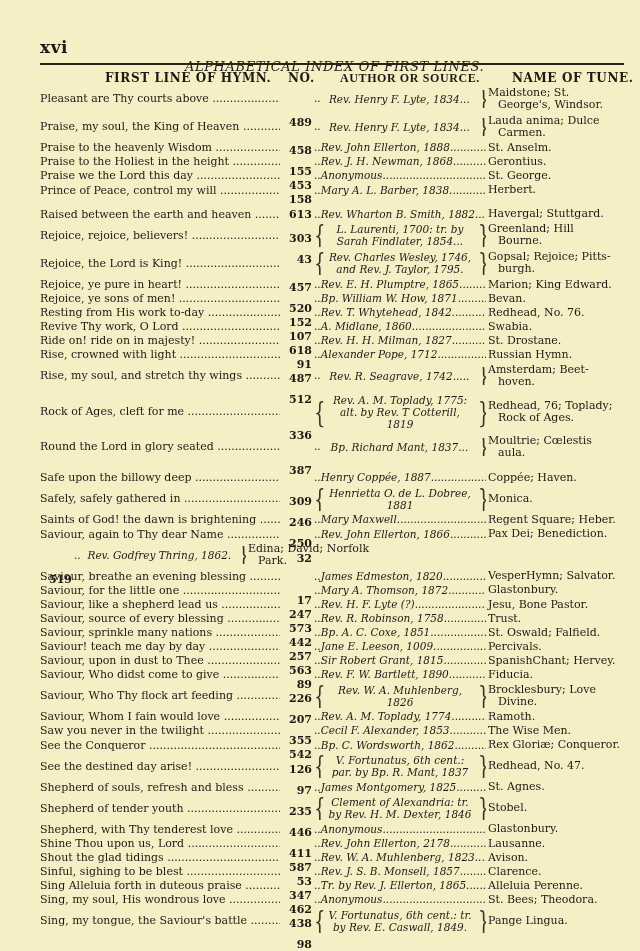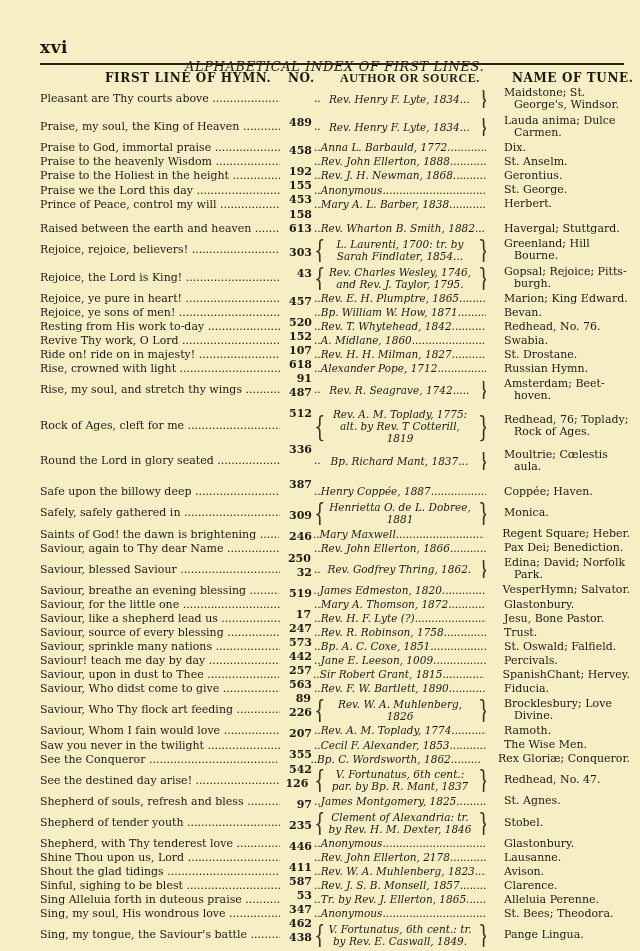--- a/index.html
+++ b/index.html
@@ -21,21 +21,21 @@
   .row.double { height:28px; }
   .row.triple { height:43px; }
   .row.gap { margin-top:10px; }
   .c-first { width:240px; white-space:nowrap; overflow:hidden; position:relative; }
   .c-first .lead::after { content:" ........................................................................"; }
   .c-no { width:32px; text-align:right; font-weight:bold;margin-top:48px; }
   .c-src { width:172px; padding-left:2px; white-space:nowrap; overflow:hidden; font-style:italic; font-size:10.5px; }
   .c-src.multi { display:flex; align-items:center; }
   .brace { font-size:18px; font-style:normal; line-height:1; transform:scaleY(1.6); display:inline-block; width:8px; text-align:center; color:#3a3326; }
   .srclines { flex:1; text-align:center; line-height:12px; }
-  .c-tune { flex:1; white-space:nowrap; padding-left:18px; font-size:11px; display:flex; align-items:center; }
+  .c-tune { flex:1; white-space:nowrap; padding-left:2px; font-size:11px; display:flex; align-items:center; }
   .c-tune .tunelines { line-height:12px; }
   .c-tune .tunelines .l2 { padding-left:10px; }
   .dots::after { content:".........................................................................."; }
 </style>
 </head>
 <body>
 
 <div class="page">
   <div class="pagenum">xvi</div>
   <div class="running-title">ALPHABETICAL INDEX OF FIRST LINES.</div>
@@ -67,30 +67,20 @@
             <div>Rev. Henry F. Lyte, 1834...</div>
           </div><span class="brace">}</span></div>
         <div class="c-tune">
           <div class="tunelines">
             <div>Lauda anima; Dulce</div>
             <div class="l2">Carmen.</div>
           </div>
         </div>
       </div>
       <div class="row single">
-        <div class="c-first"><span class="lead">Praise to God, immortal praise</span></div>
-        <div class="c-no">192</div>
-        <div class="c-src">..<span>Anna L. Barbauld, 1772</span><span class="dots"></span></div>
-        <div class="c-tune">
-          <div class="tunelines">
-            <div>Dix.</div>
-          </div>
-        </div>
-      </div>
-      <div class="row single">
         <div class="c-first"><span class="lead">Praise to the heavenly Wisdom</span></div>
         <div class="c-no">155</div>
         <div class="c-src">..<span>Rev. John Ellerton, 1888</span><span class="dots"></span></div>
         <div class="c-tune">
           <div class="tunelines">
             <div>St. Anselm.</div>
           </div>
         </div>
       </div>
       <div class="row single">
@@ -315,21 +305,20 @@
         <div class="c-first"><span class="lead">Saviour, again to Thy dear Name</span></div>
         <div class="c-no">32</div>
         <div class="c-src">..<span>Rev. John Ellerton, 1866</span><span class="dots"></span></div>
         <div class="c-tune">
           <div class="tunelines">
             <div>Pax Dei; Benediction.</div>
           </div>
         </div>
       </div>
       <div class="row double">
-        <div class="c-first"><span class="lead">Saviour, blessed Saviour</span></div>
         <div class="c-no">519</div>
         <div class="c-src multi">..<div class="srclines">
             <div>Rev. Godfrey Thring, 1862.</div>
           </div><span class="brace">}</span></div>
         <div class="c-tune">
           <div class="tunelines">
             <div>Edina; David; Norfolk</div>
             <div class="l2">Park.</div>
           </div>
         </div>

